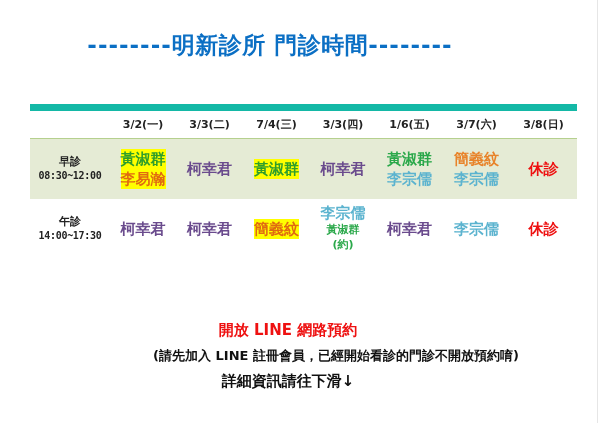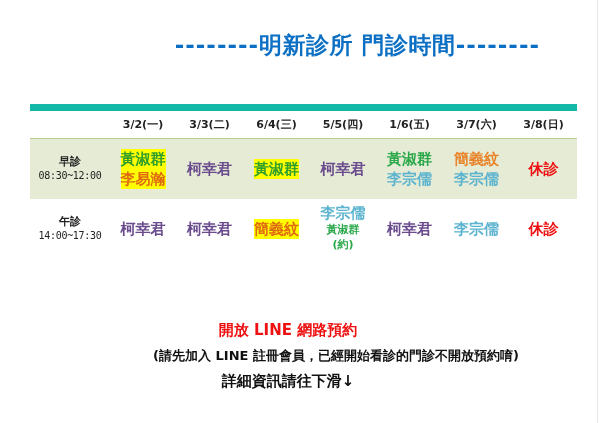--- a/index.html
+++ b/index.html
@@ -17,24 +17,24 @@
     .right-edge {
       position: absolute;
       left: 597px;
       top: 0;
       width: 1px;
       height: 423px;
       background: #e6e6e6;
     }
     .title {
       position: absolute;
-      left: 16px;
+      left: 8px;
       top: 30px;
       width: 524px;
-      text-align: right;
+      text-align: center;
       color: #0b6fc4;
       font-size: 23px;
       font-weight: bold;
       letter-spacing: 0.5px;
       white-space: nowrap;
     }
     .title .dash {
       letter-spacing: 1px;
     }
     .schedule {
@@ -71,21 +71,21 @@
       border-bottom: 1px solid #b5d08e;
     }
     .slot-name {
       font-size: 11px;
       font-weight: bold;
       color: #222;
       line-height: 14px;
     }
     .slot-time {
       font-size: 10px;
-      font-weight: normal;
+      font-weight: bold;
       color: #222;
       line-height: 13px;
       font-family: "DejaVu Sans Mono", monospace;
       letter-spacing: -0.3px;
     }
     .doc {
       display: inline-block;
       font-size: 15px;
       font-weight: bold;
       line-height: 20px;
@@ -157,22 +157,22 @@
       <col style="width:66px">
       <col style="width:67px">
       <col style="width:67px">
       <col style="width:67px">
   </colgroup>
   <thead>
     <tr>
       <th></th>
       <th>3/2(一)</th>
       <th>3/3(二)</th>
-      <th>6/4(三)</th>
-      <th>5/5(四)</th>
+      <th>7/4(三)</th>
+      <th>3/3(四)</th>
       <th>1/6(五)</th>
       <th>3/7(六)</th>
       <th>3/8(日)</th>
     </tr>
   </thead>
   <tbody>
 
     <tr class="shade">
       <td>
         <div class="slot-name">早診</div>

